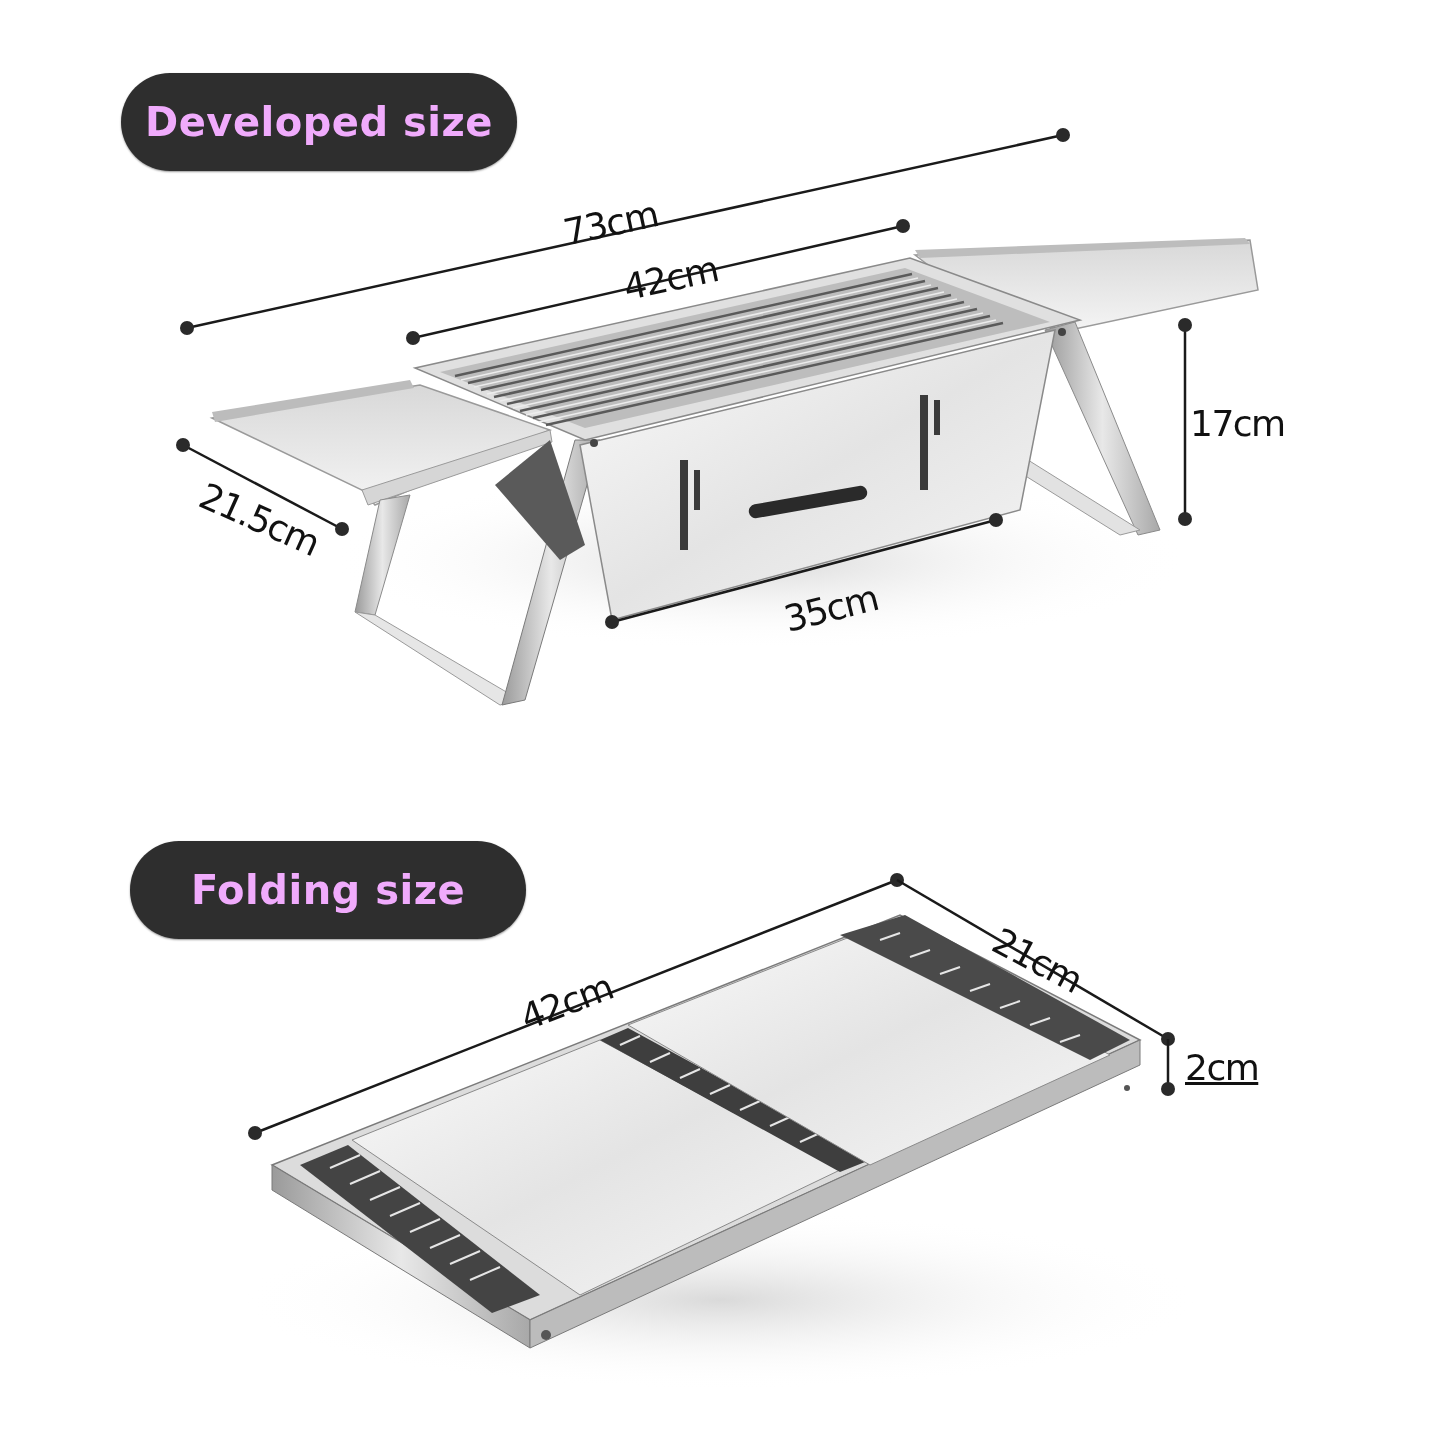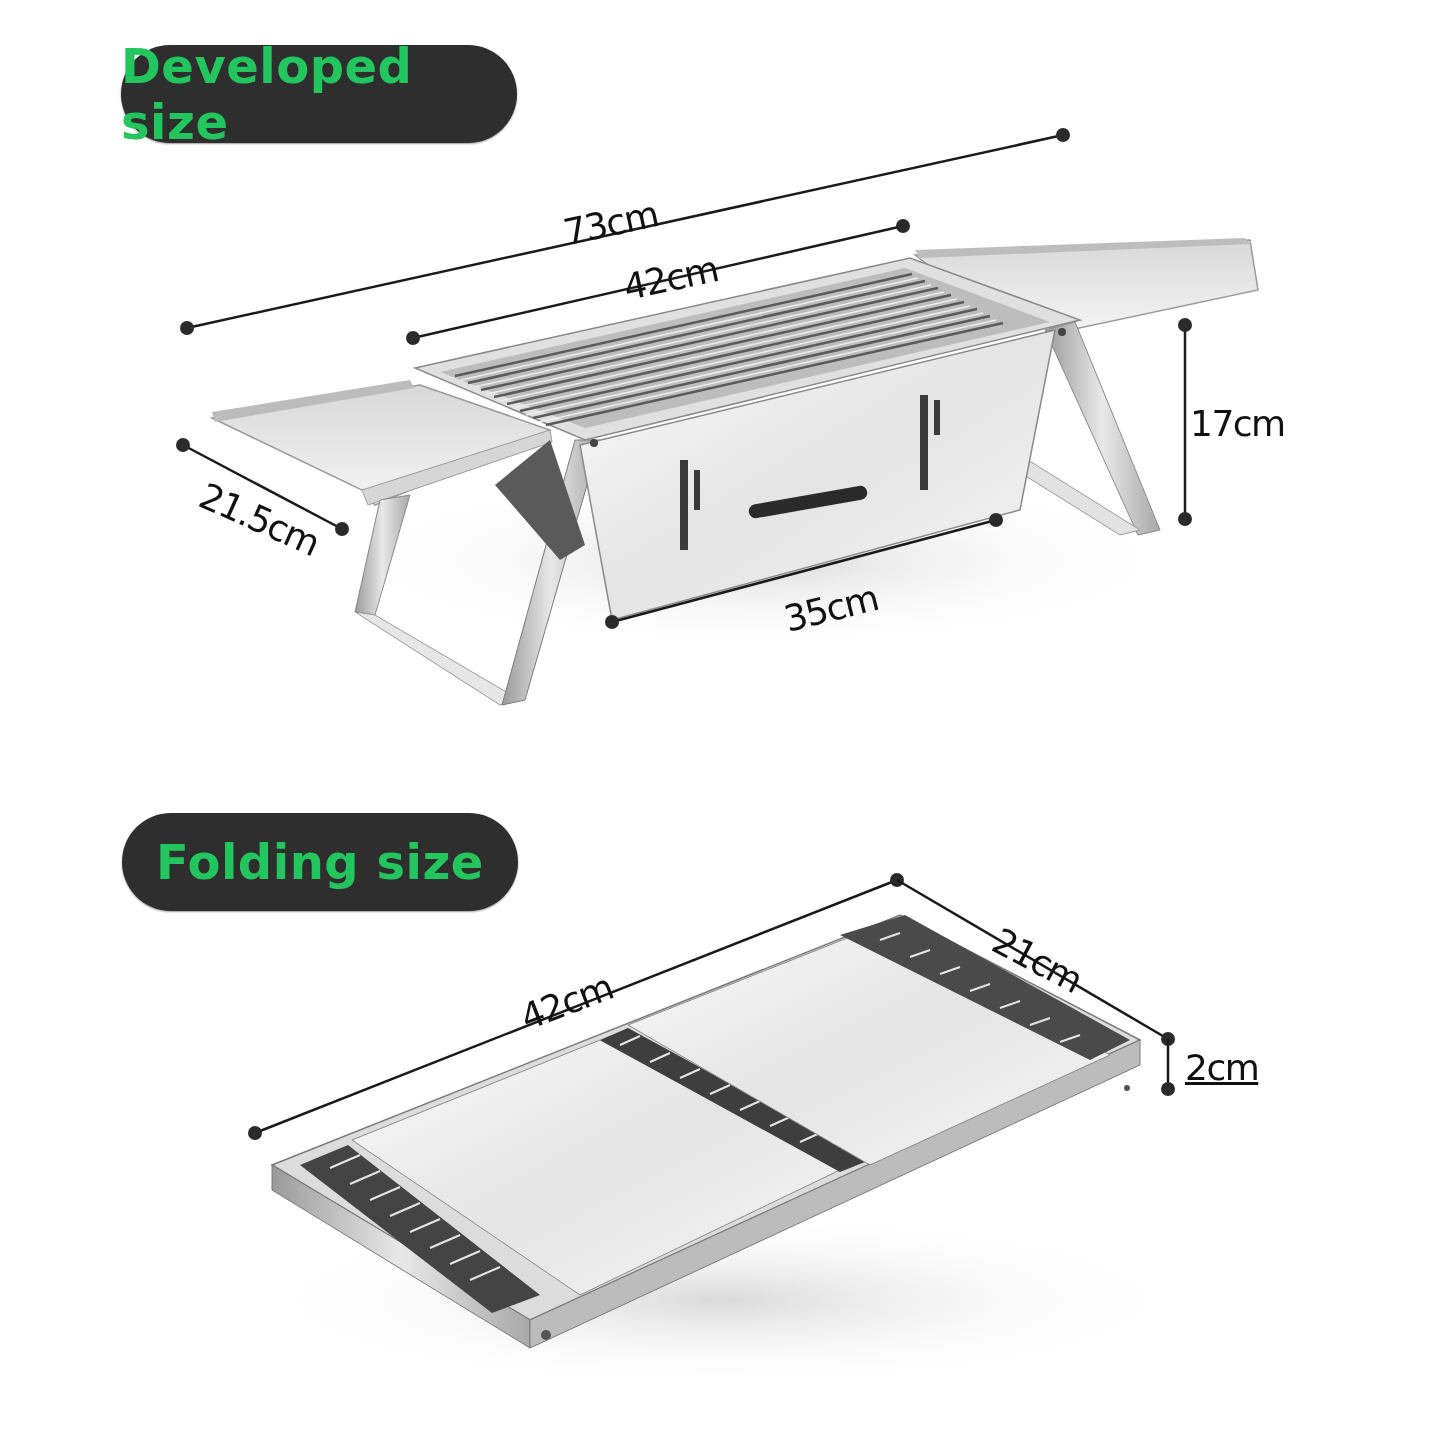--- a/index.html
+++ b/index.html
@@ -1,24 +1,25 @@
 <!DOCTYPE html>
 <html><head>
   <meta charset="utf-8">
   <style>
     html, body { margin: 0; padding: 0; background: #ffffff; }
     body { width: 1445px; height: 1445px; position: relative; overflow: hidden; font-family: "DejaVu Sans", sans-serif; }
     .pill {
-      position: absolute; background: #2e2e2e; color: #22c55e; border-radius: 50px;
+      position: absolute; background: #2e2e2e; color: #f0abfc; border-radius: 50px;
       display: flex; align-items: center; justify-content: center;
-      font-family: "DejaVu Sans", sans-serif; font-weight: bold; font-size: 48px; letter-spacing: 0.5px;
+      font-family: "DejaVu Sans", sans-serif; font-weight: bold; font-size: 40px; letter-spacing: 0.5px;
       box-shadow: 0 1px 2px rgba(0,0,0,0.4);
+      margin-top: 28px;
     }
     #pill-dev { left: 121px; top: 45px; width: 396px; height: 98px; }
-    #pill-fold { left: 122px; top: 813px; width: 396px; height: 98px; }
+    #pill-fold { left: 130px; top: 813px; width: 396px; height: 98px; }
     svg.art { position: absolute; left: 0; top: 0; }
     .dim-label {
       position: absolute; font-family: "DejaVu Sans", sans-serif; font-size: 36px; color: #111;
       font-weight: normal; letter-spacing: -1.5px; transform-origin: left top; white-space: nowrap;
     }
   </style>
 </head>
 <body>
 
 <div class="pill" id="pill-dev">

